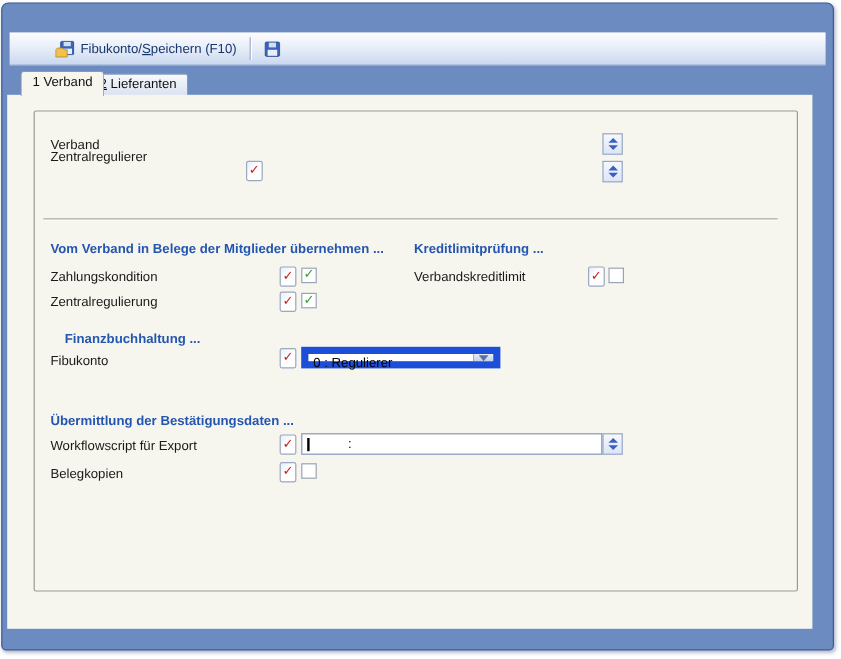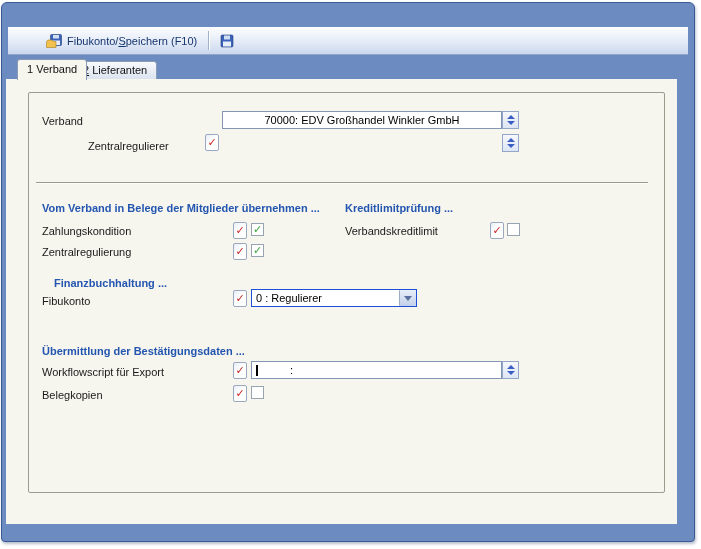--- a/index.html
+++ b/index.html
@@ -102,21 +102,21 @@
     line-height:15px; text-align:center;
   }
 
   .cb{
     position:absolute; width:13px; height:13px;
     background:#ffffff; border:1px solid #99a4b2;
     color:#38a038; font-weight:bold; font-size:11px;
     line-height:11px; text-align:center;
   }
 
-  .dropdown{ position:absolute; height:18px; background:#fff; border:1px solid #1d4ed8; }
+  .dropdown{ position:absolute; height:18px; background:#fff; border:6px solid #1d4ed8; }
   .dd-value{ position:absolute; left:4px; top:1px; right:18px; line-height:15px; color:#000; white-space:nowrap; overflow:hidden; }
   .dd-btn{
     position:absolute; right:0; top:0; bottom:0; width:17px;
     background:linear-gradient(#e8eef9,#c3d0ea);
     border-left:1px solid #9cabc6; border-radius:1px;
     display:flex; align-items:center; justify-content:center;
   }
   .dd-arrow{ width:0; height:0; border-left:4px solid transparent; border-right:4px solid transparent; border-top:5px solid #5a6f9e; }
 
   .caret{ position:absolute; left:4px; top:3px; width:2px; height:11px; background:#000; }
@@ -156,27 +156,26 @@
     <span>1 Verband</span>
   </div>
   <div class="tab tab-inactive">
     <u>2</u><span> Lieferanten</span>
   </div>
 
   <div class="pane">
     <div class="groupbox"></div>
 
     <span class="lbl" style="left:36px; top:36px;">Verband</span>
-    <div class="field centered" style="left:216px; top:32px; width:280px;">70000: EDV Großhandel Winkler GmbH</div>
     <div class="spinner" style="left:496px; top:32px;">
       <span class="tri-up"></span>
       <span class="tri-down"></span>
     </div>
 
-    <span class="lbl" style="left:36px; top:61px;margin-left:46px;">Zentralregulierer</span>
+    <span class="lbl" style="left:36px; top:46px;">Zentralregulierer</span>
     <span class="redicon" style="left:199px; top:55px;">✓</span>
     <div class="spinner" style="left:496px; top:55px;">
       <span class="tri-up"></span>
       <span class="tri-down"></span>
     </div>
 
     <div class="hsep"></div>
 
     <span class="heading" style="left:36px; top:123px;">Vom Verband in Belege der Mitglieder übernehmen ...</span>
     <span class="lbl" style="left:36px; top:146px;">Zahlungskondition</span>

